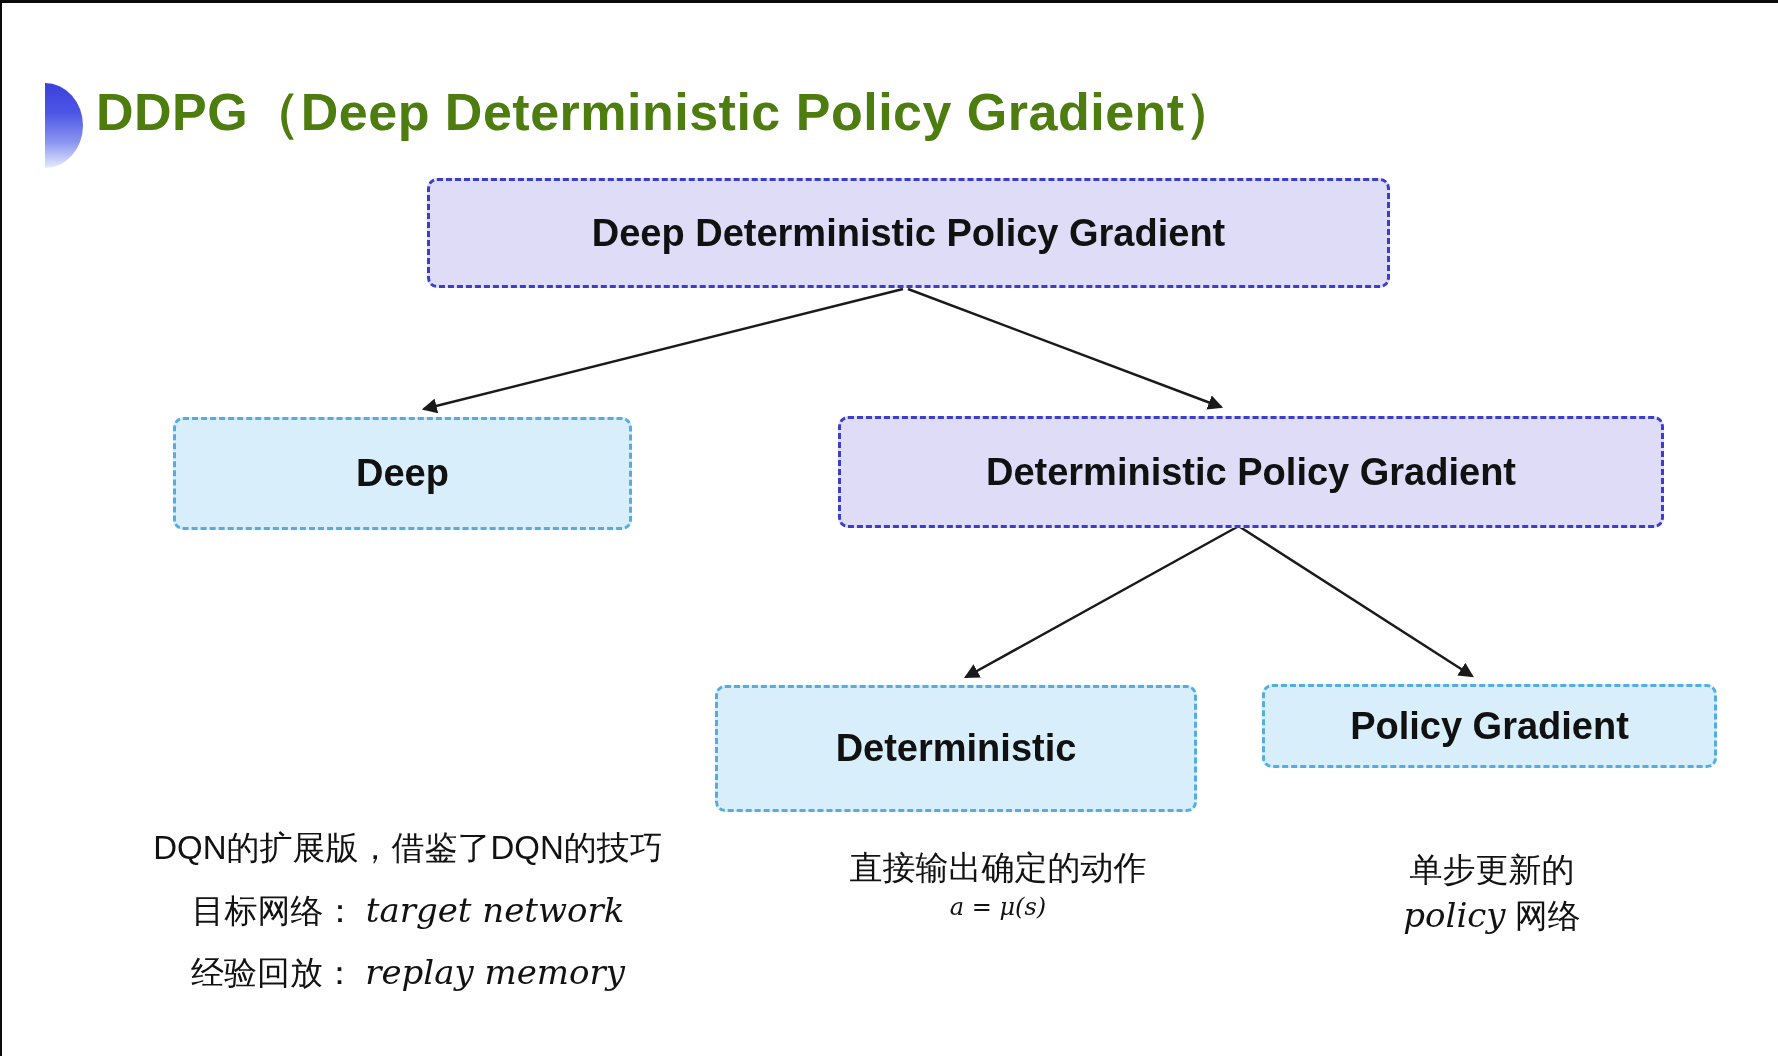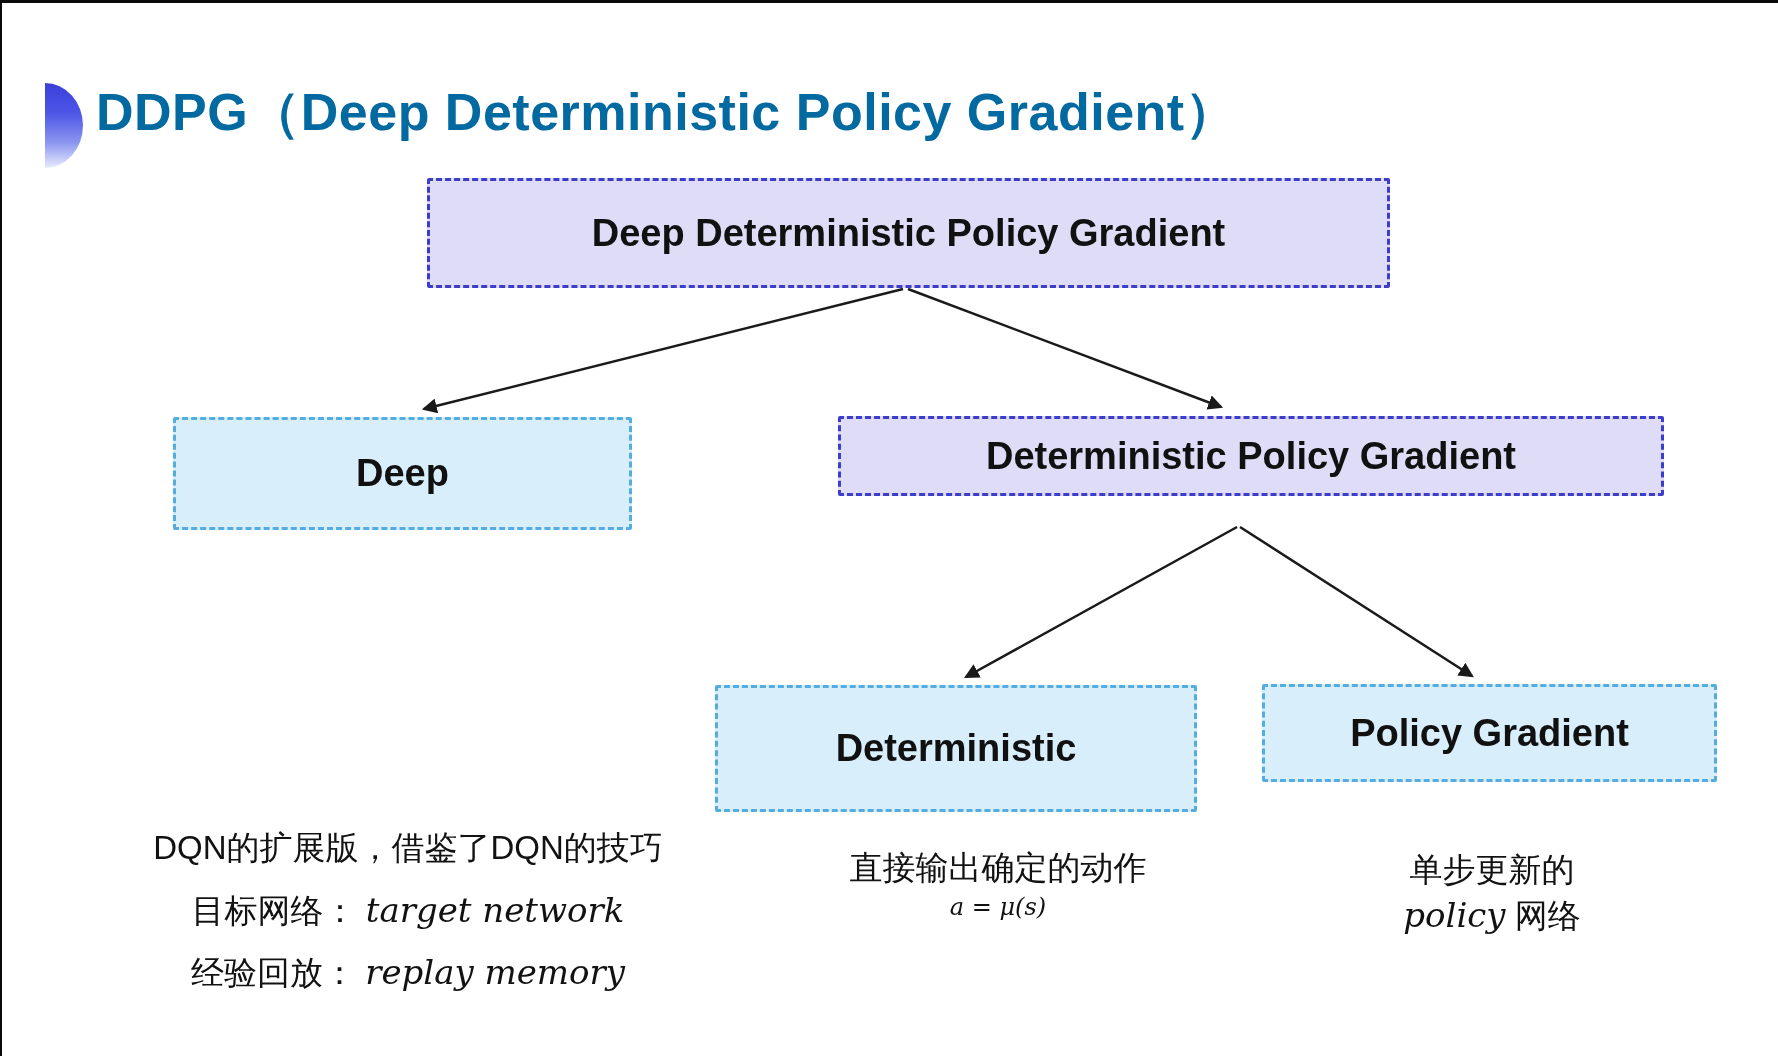--- a/index.html
+++ b/index.html
@@ -14,38 +14,38 @@
   }
 
   
   .title-bullet {
     position: absolute; left: 45px; top: 83px; width: 38px; height: 85px;
     border-radius: 0 100% 100% 0 / 0 50% 50% 0;
     background: linear-gradient(180deg, #3b40da 0%, #4d55e6 35%, #8b96f0 70%, #e6ebfc 100%);
   }
   .page-title {
     position: absolute; left: 96px; top: 78px; width: 1500px;
-    font-size: 52px; font-weight: 600; color: #0369a1; letter-spacing: 0.5px;
+    font-size: 52px; font-weight: 600; color: #4d7c0f; letter-spacing: 0.5px;
     white-space: nowrap;
   }
 
   
   .node {
     position: absolute; display: flex; align-items: center; justify-content: center;
-    border-radius: 2px; font-size: 38px; font-weight: 600; color: #111111;
+    border-radius: 10px; font-size: 38px; font-weight: 600; color: #111111;
     text-align: center;
   }
   .node.purple { background: #dedcf7; border: 3px dashed #3d3dcc; }
   .node.cyan   { background: #d8effb; border: 3px dashed #54ace0; }
 
   .node-root          { left: 427px;  top: 178px; width: 963px; height: 110px; }
   .node-deep          { left: 173px;  top: 417px; width: 459px; height: 113px; }
-  .node-dpg           { left: 838px;  top: 416px; width: 826px; height: 80px; justify-content: center; }
+  .node-dpg           { left: 838px;  top: 416px; width: 826px; height: 112px; justify-content: center; }
   .node-deterministic { left: 715px;  top: 685px; width: 482px; height: 127px; }
-  .node-pg            { left: 1262px; top: 684px; width: 455px; height: 98px; }
+  .node-pg            { left: 1262px; top: 684px; width: 455px; height: 84px; }
 
   .edges-layer {
     position: absolute; left: 0; top: 0; width: 1778px; height: 1056px;
     pointer-events: none;
   }
 
   
   .note-block { position: absolute; text-align: center; color: #121212; }
   .note-line { font-size: 33px; font-weight: 500; line-height: 1.35; white-space: nowrap; }
   .note-block-deep { left: 118px; top: 826px; width: 580px; }

